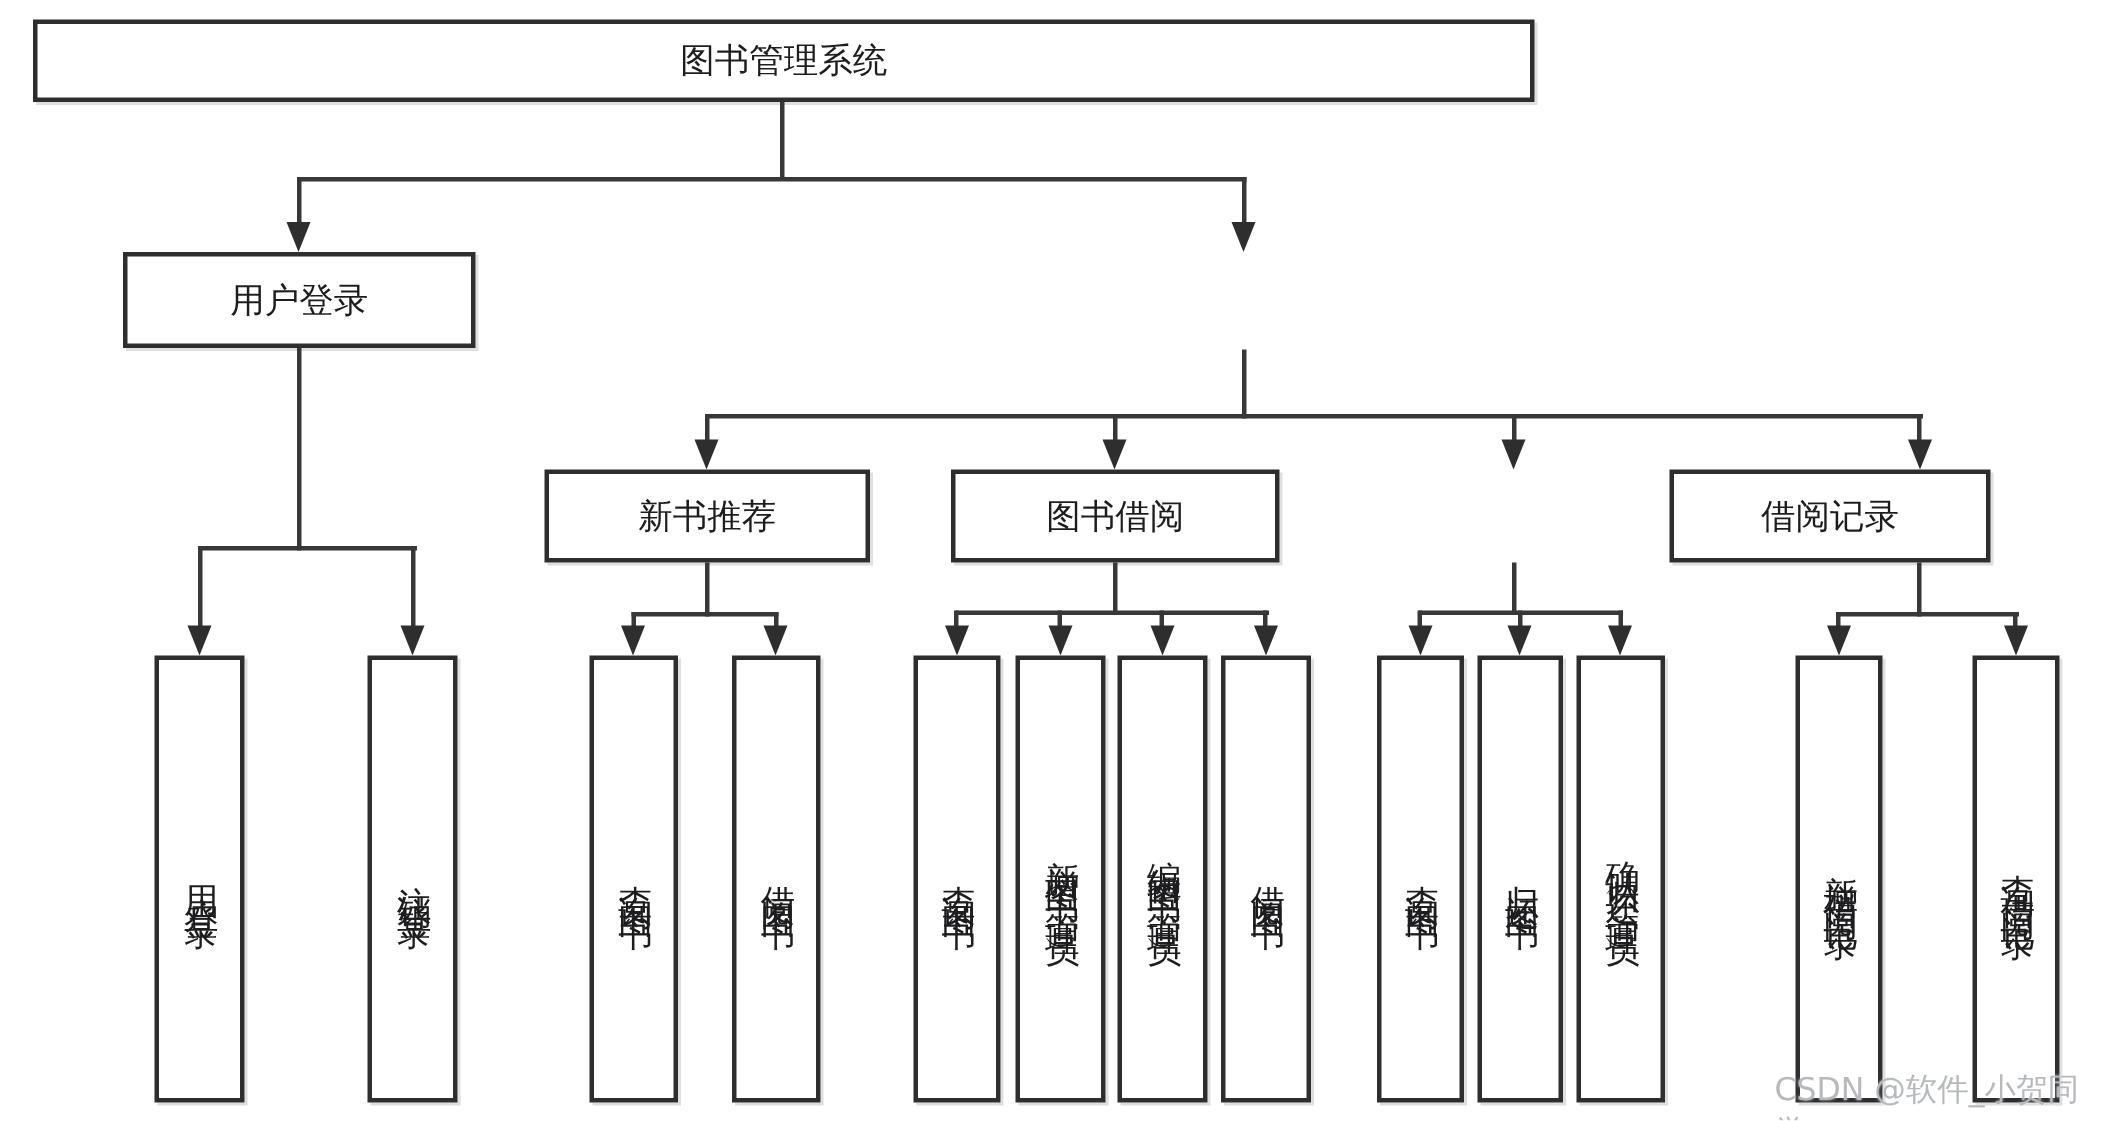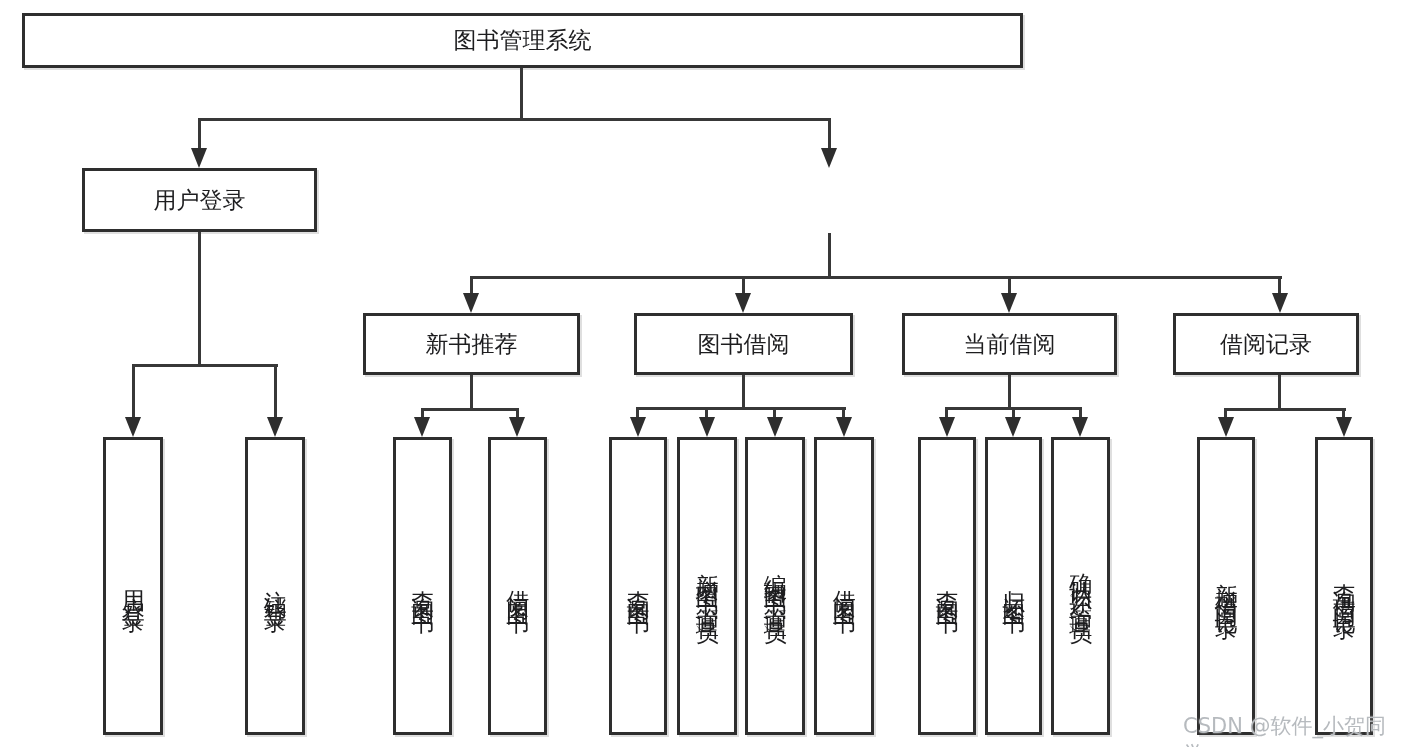--- a/index.html
+++ b/index.html
@@ -88,24 +88,21 @@
   <div class="ah" style="left:1001px;top:293px"></div>
   <div class="vl" style="left:1278px;top:276px;height:19px"></div>
   <div class="ah" style="left:1272px;top:293px"></div>
 
   <div class="node" style="left:363px;top:313px;width:217px;height:62px">
     <span>新书推荐</span>
   </div>
   <div class="node" style="left:634px;top:313px;width:219px;height:62px">
     <span>图书借阅</span>
   </div>
-  <div class="node" style="left:902px;top:313px;width:215px;height:62px">
-    <span>当前借阅</span>
-  </div>
-  <div class="node" style="left:1173px;top:313px;width:186px;height:62px">
+  <div class="node" style="left:1113px;top:313px;width:214px;height:62px">
     <span>借阅记录</span>
   </div>
 
   <div class="vl" style="left:470px;top:375px;height:36px"></div>
   <div class="hl" style="left:421px;top:408px;width:98px"></div>
   <div class="vl" style="left:421px;top:408px;height:11px"></div>
   <div class="ah" style="left:414px;top:417px"></div>
   <div class="vl" style="left:516px;top:408px;height:11px"></div>
   <div class="ah" style="left:509px;top:417px"></div>
 

